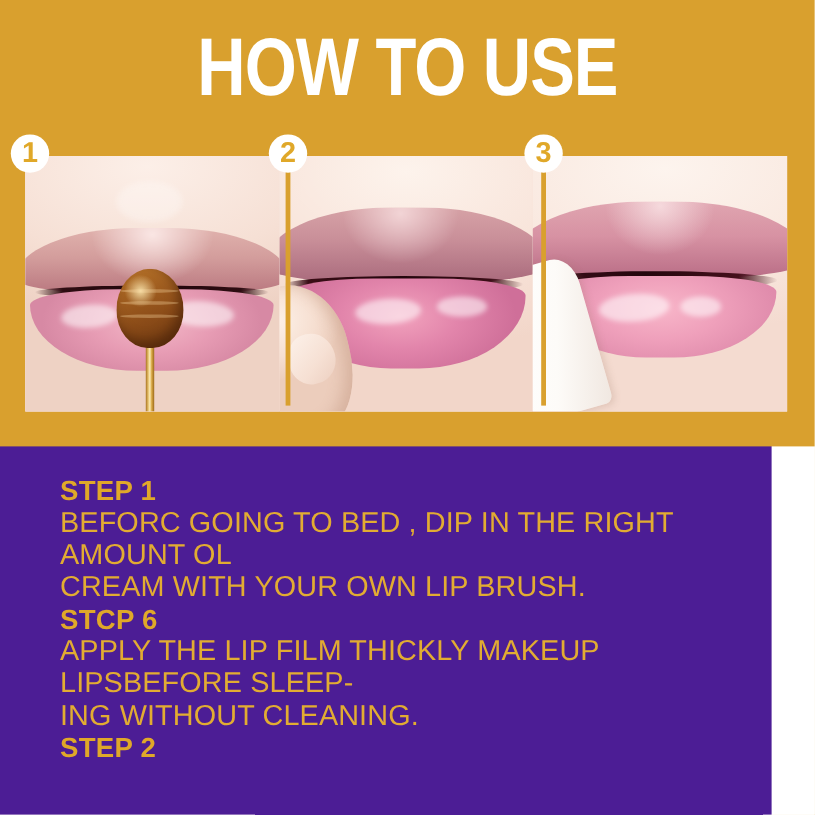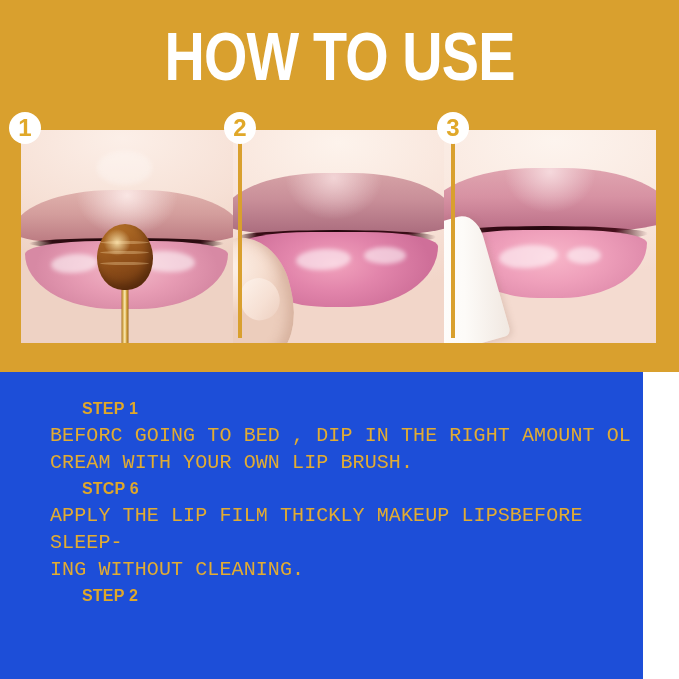--- a/index.html
+++ b/index.html
@@ -11,21 +11,21 @@
     width: 679px;
     height: 679px;
     overflow: hidden;
     font-family: "Liberation Sans", sans-serif;
   }
 
   #page {
     position: relative;
     width: 643px;
     height: 679px;
-    background: #1d4ed8;
+    background: #4c1d95;
   }
 
   
   .hero-band {
     position: absolute;
     left: 0;
     top: 0;
     width: 679px;
     height: 372px;
     background: #d9a02e;
@@ -268,30 +268,29 @@
   
   .instructions {
     position: absolute;
     left: 50px;
     top: 396px;
     width: 600px;
   }
   .step-heading {
     font-family: "Liberation Sans", sans-serif;
     font-weight: 700;
-    font-size: 16px;
+    font-size: 23px;
     line-height: 26px;
     color: #e0a829;
     letter-spacing: 0.2px;
-    margin-left: 32px;
   }
   .step-body {
-    font-family: Liberation Mono, monospace;
+    font-family: Liberation Sans, sans-serif;
     font-weight: 400;
-    font-size: 20px;
+    font-size: 24px;
     line-height: 27px;
     color: #e2ac32;
     letter-spacing: 0.1px;
     white-space: pre-line;
   }
 </style>
 </head>
 <body>
 
 <div id="page">

